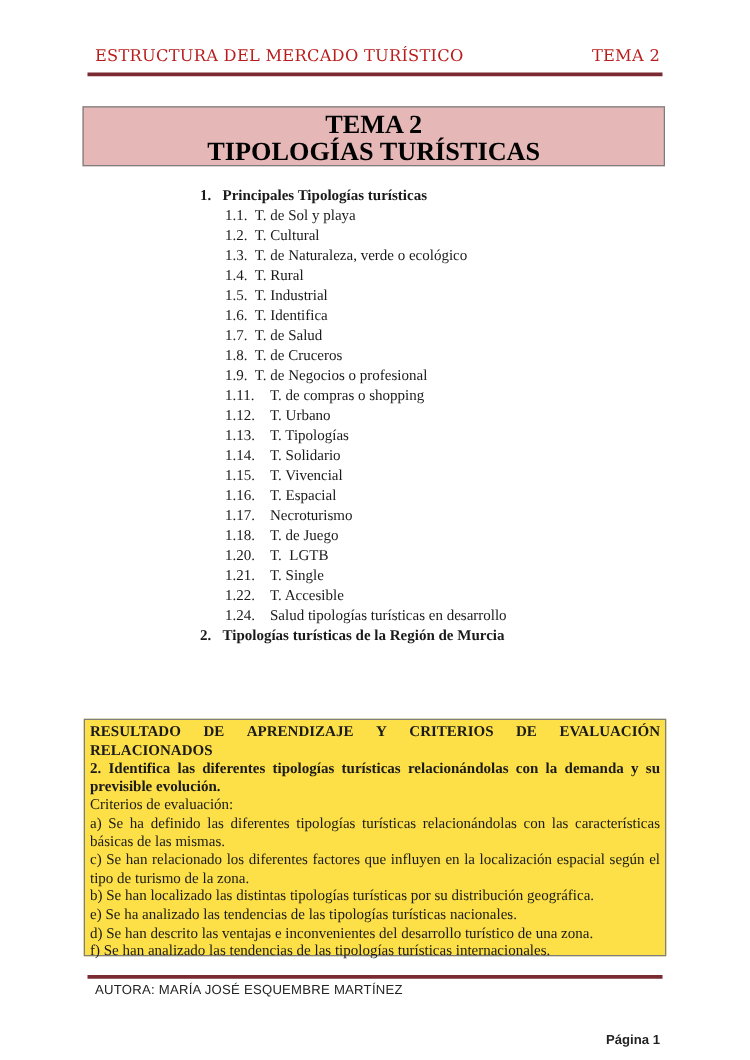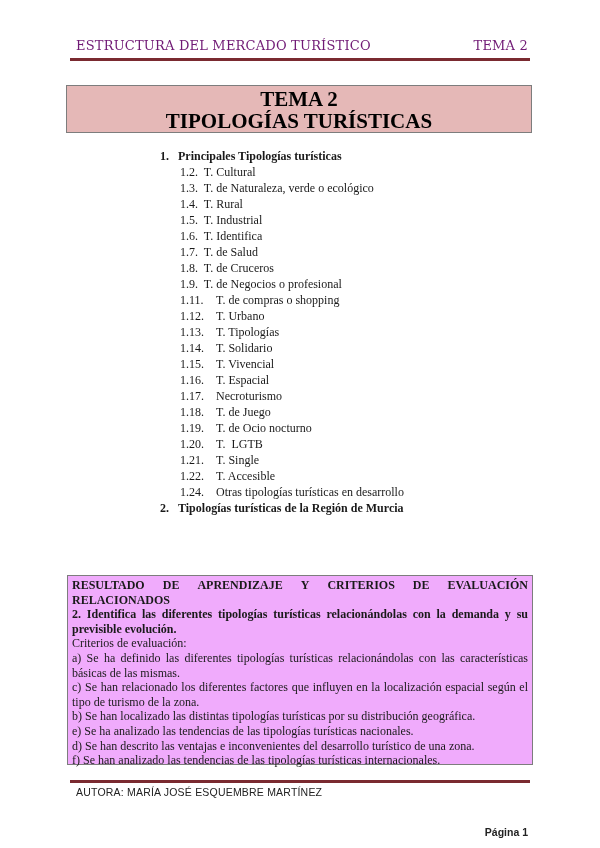--- a/index.html
+++ b/index.html
@@ -3,21 +3,21 @@
 <meta charset="utf-8">
 <style>
   html, body { margin: 0; padding: 0; }
   body {
     width: 600px; height: 848px; background: #ffffff; position: relative;
     font-family: "Liberation Serif", serif; color: #1a1a1a; overflow: hidden;
   }
   .header {
     position: absolute; left: 76px; top: 38px; width: 452px; height: 18px;
     font-family: "DejaVu Serif", serif; font-size: 13px; letter-spacing: 0.2px;
-    color: #701a75;
+    color: #b91c1c;
   }
   .header .left { position: absolute; left: 0; top: 0; }
   .header .right { position: absolute; right: 0; top: 0; }
   .rule { position: absolute; left: 70px; width: 460px; height: 3px; background: #7a2a30; }
   .rule.top { top: 58px; }
   .rule.bottom { top: 780px; }
 
   .title-box {
     position: absolute; left: 66px; top: 85px; width: 466px; height: 48px;
     background: #e5b8b7; border: 1px solid #7d7d7d; text-align: center;
@@ -28,21 +28,21 @@
   .toc { position: absolute; left: 160px; top: 148px; width: 300px; font-size: 12px; line-height: 16px; }
   .toc .sec { font-weight: bold; position: relative; padding-left: 18px; }
   .toc .sec .num { position: absolute; left: 0; }
   .toc .item { position: relative; padding-left: 20px; white-space: nowrap; }
   .toc .item .inum { display: inline-block; }
   .toc .item.wide .inum { width: 36px; }
   .toc .item.narrow .inum { margin-right: 3px; }
 
   .criteria {
     position: absolute; left: 67px; top: 575px; width: 466px; height: 190px;
-    background: #f0abfc; border: 1px solid #7d7d7d; box-sizing: border-box;
+    background: #fde047; border: 1px solid #7d7d7d; box-sizing: border-box;
     padding: 2px 4px; font-size: 12px; line-height: 14.6px; text-align: justify;
   }
   .criteria .head { font-weight: bold; text-align: justify; text-align-last: left; }
   .criteria .head-line1 { font-weight: bold; display: flex; justify-content: space-between; }
   .criteria p { margin: 0; }
 
   .footer {
     position: absolute; left: 76px; top: 786px; width: 452px; height: 16px;
     font-family: Liberation Sans, sans-serif; font-size: 10.5px; color: #222;
   }
@@ -61,41 +61,41 @@
 <div class="title-box">
   <div>TEMA 2</div>
   <div>TIPOLOGÍAS TURÍSTICAS</div>
 </div>
 
 <div class="toc">
   <div class="sec">
     <span class="num">1.</span>
     <span>Principales Tipologías turísticas</span>
   </div>
+  <div class="item narrow"><span class="inum">1.1.</span> <span>T. de Sol y playa</span></div>
   <div class="item narrow"><span class="inum">1.2.</span> <span>T. Cultural</span></div>
   <div class="item narrow"><span class="inum">1.3.</span> <span>T. de Naturaleza, verde o ecológico</span></div>
   <div class="item narrow"><span class="inum">1.4.</span> <span>T. Rural</span></div>
   <div class="item narrow"><span class="inum">1.5.</span> <span>T. Industrial</span></div>
   <div class="item narrow"><span class="inum">1.6.</span> <span>T. Identifica</span></div>
   <div class="item narrow"><span class="inum">1.7.</span> <span>T. de Salud</span></div>
   <div class="item narrow"><span class="inum">1.8.</span> <span>T. de Cruceros</span></div>
   <div class="item narrow"><span class="inum">1.9.</span> <span>T. de Negocios o profesional</span></div>
   <div class="item wide"><span class="inum">1.11.</span><span>T. de compras o shopping</span></div>
   <div class="item wide"><span class="inum">1.12.</span><span>T. Urbano</span></div>
   <div class="item wide"><span class="inum">1.13.</span><span>T. Tipologías</span></div>
   <div class="item wide"><span class="inum">1.14.</span><span>T. Solidario</span></div>
   <div class="item wide"><span class="inum">1.15.</span><span>T. Vivencial</span></div>
   <div class="item wide"><span class="inum">1.16.</span><span>T. Espacial</span></div>
   <div class="item wide"><span class="inum">1.17.</span><span>Necroturismo</span></div>
   <div class="item wide"><span class="inum">1.18.</span><span>T. de Juego</span></div>
-  <div class="item wide"><span class="inum">1.19.</span><span>T. de Ocio nocturno</span></div>
   <div class="item wide"><span class="inum">1.20.</span><span style="white-space:pre">T.  LGTB</span></div>
   <div class="item wide"><span class="inum">1.21.</span><span>T. Single</span></div>
   <div class="item wide"><span class="inum">1.22.</span><span>T. Accesible</span></div>
-  <div class="item wide"><span class="inum">1.24.</span><span>Otras tipologías turísticas en desarrollo</span></div>
+  <div class="item wide"><span class="inum">1.24.</span><span>Salud tipologías turísticas en desarrollo</span></div>
   <div class="sec">
     <span class="num">2.</span>
     <span>Tipologías turísticas de la Región de Murcia</span>
   </div>
 </div>
 
 <div class="criteria">
   <div class="head-line1">
     <span>RESULTADO</span>
     <span>DE</span>

